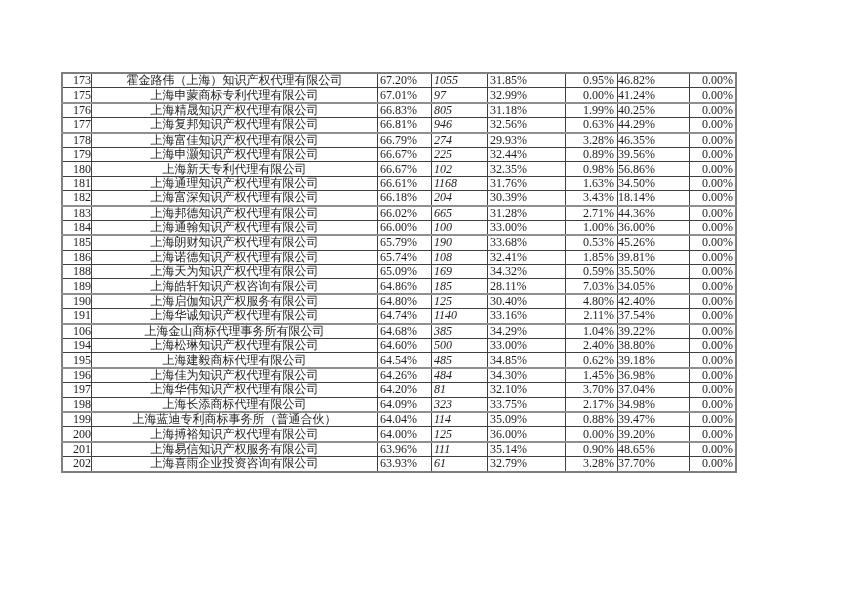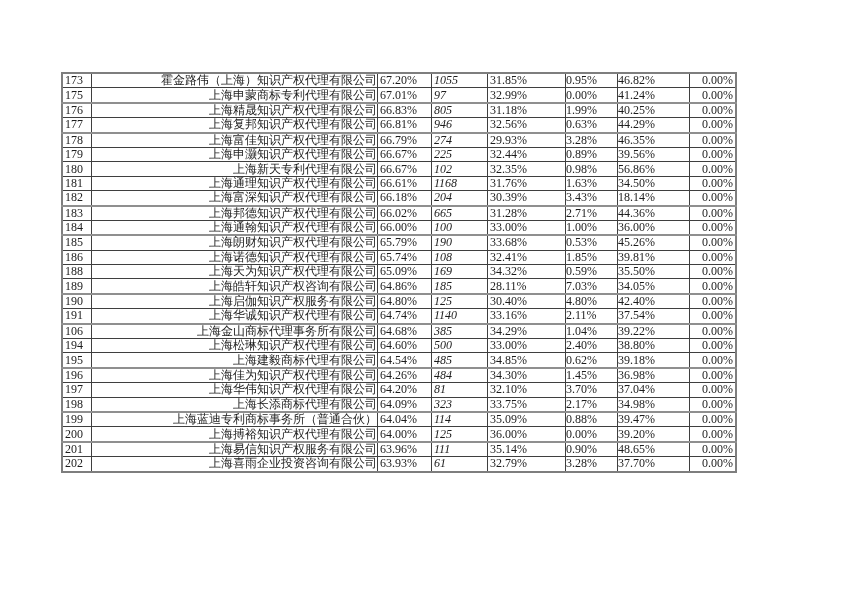--- a/index.html
+++ b/index.html
@@ -30,26 +30,26 @@
     height: 13.4px;
     font-size: 12px;
     line-height: 13px;
     color: #1c1c1c;
     white-space: nowrap;
     overflow: hidden;
     vertical-align: middle;
     padding: 0;
   }
   tr.thick-bottom td { border-bottom: 2px solid #8f8f8f; }
-  td.c0 { width: 26px;  text-align: left;   padding-left: 2px; }
-  td.c1 { width: 285px; text-align: right; }
+  td.c0 { width: 26px;  text-align: right;   padding-left: 2px; }
+  td.c1 { width: 285px; text-align: center; }
   td.c2 { width: 51px;  text-align: left;   padding-left: 2px; }
   td.c3 { width: 53px;  text-align: left;   padding-left: 2px; font-style: italic; }
   td.c4 { width: 75px;  text-align: left;   padding-left: 2px; margin-top: 27px; }
-  td.c5 { width: 48px;  text-align: left;  padding-right: 3px; }
+  td.c5 { width: 48px;  text-align: right;  padding-right: 3px; }
   td.c6 { width: 68px;  text-align: left;  padding-right: 3px; }
   td.c7 { width: 43px;  text-align: right;  padding-right: 2px; }
 </style>
 </head>
 <body>
 
 <div class="page">
   <div class="table-wrap">
     <table class="data-table">
       <tbody>

